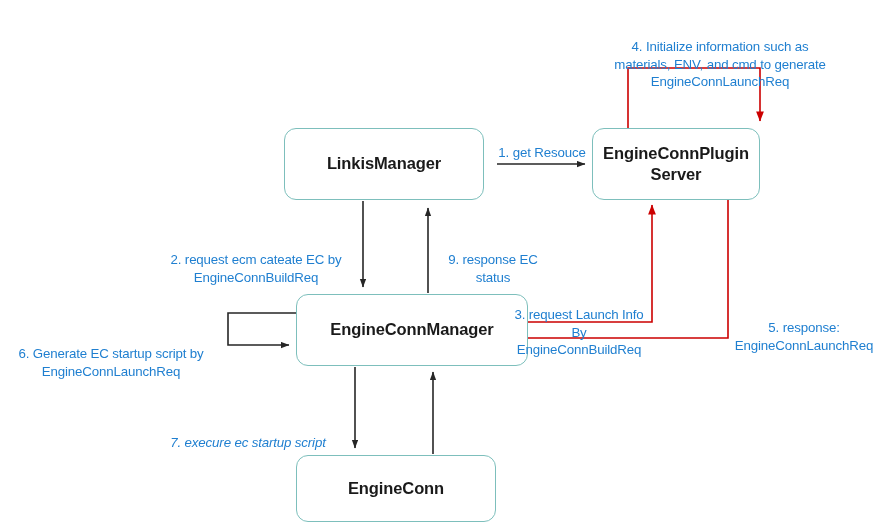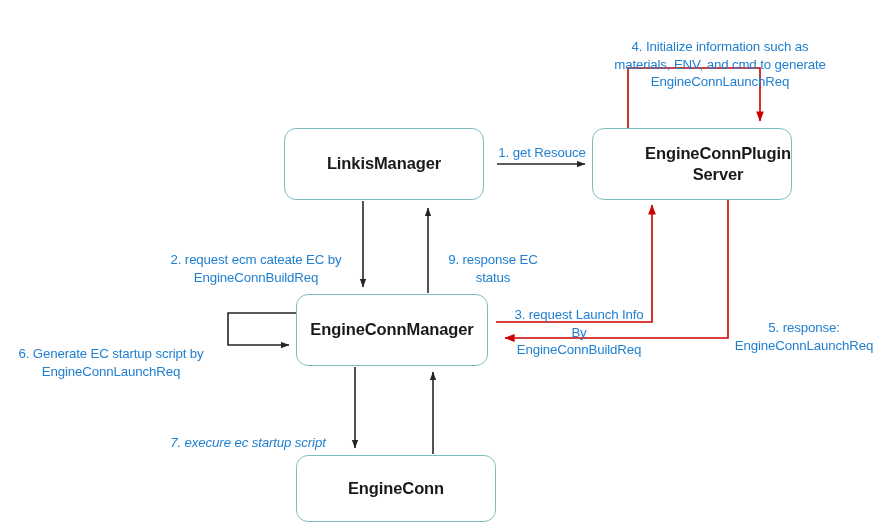--- a/index.html
+++ b/index.html
@@ -80,26 +80,26 @@
 
     <path d="M628,128 L628,68 L760,68 L760,121" fill="none" stroke="#cc0000" stroke-width="1.6" marker-end="url(#ahr)"></path>
 
     <path d="M728,200 L728,338 L505,338" fill="none" stroke="#cc0000" stroke-width="1.6" marker-end="url(#ahr)"></path>
   </svg>
 
   <div class="node" style="left:284px; top:128px; width:200px; height:72px;">
     <span>LinkisManager</span>
   </div>
 
-  <div class="node" style="left:592px; top:128px; width:200px; height:72px; white-space:pre-line;justify-content:flex-end;">
+  <div class="node" style="left:592px; top:128px; width:168px; height:72px; white-space:pre-line;">
     <span style="white-space:pre-line;">EngineConnPlugin
 Server</span>
   </div>
 
-  <div class="node" style="left:296px; top:294px; width:192px; height:72px;">
+  <div class="node" style="left:296px; top:294px; width:232px; height:72px;">
     <span>EngineConnManager</span>
   </div>
 
   <div class="node" style="left:296px; top:455px; width:200px; height:67px;">
     <span>EngineConn</span>
   </div>
 
   <div class="edge-label" style="left:472px; top:112px; width:140px;">1. get Resouce</div>
 
   <div class="edge-label" style="left:150px; top:219px; width:212px;">2. request ecm cateate EC by

